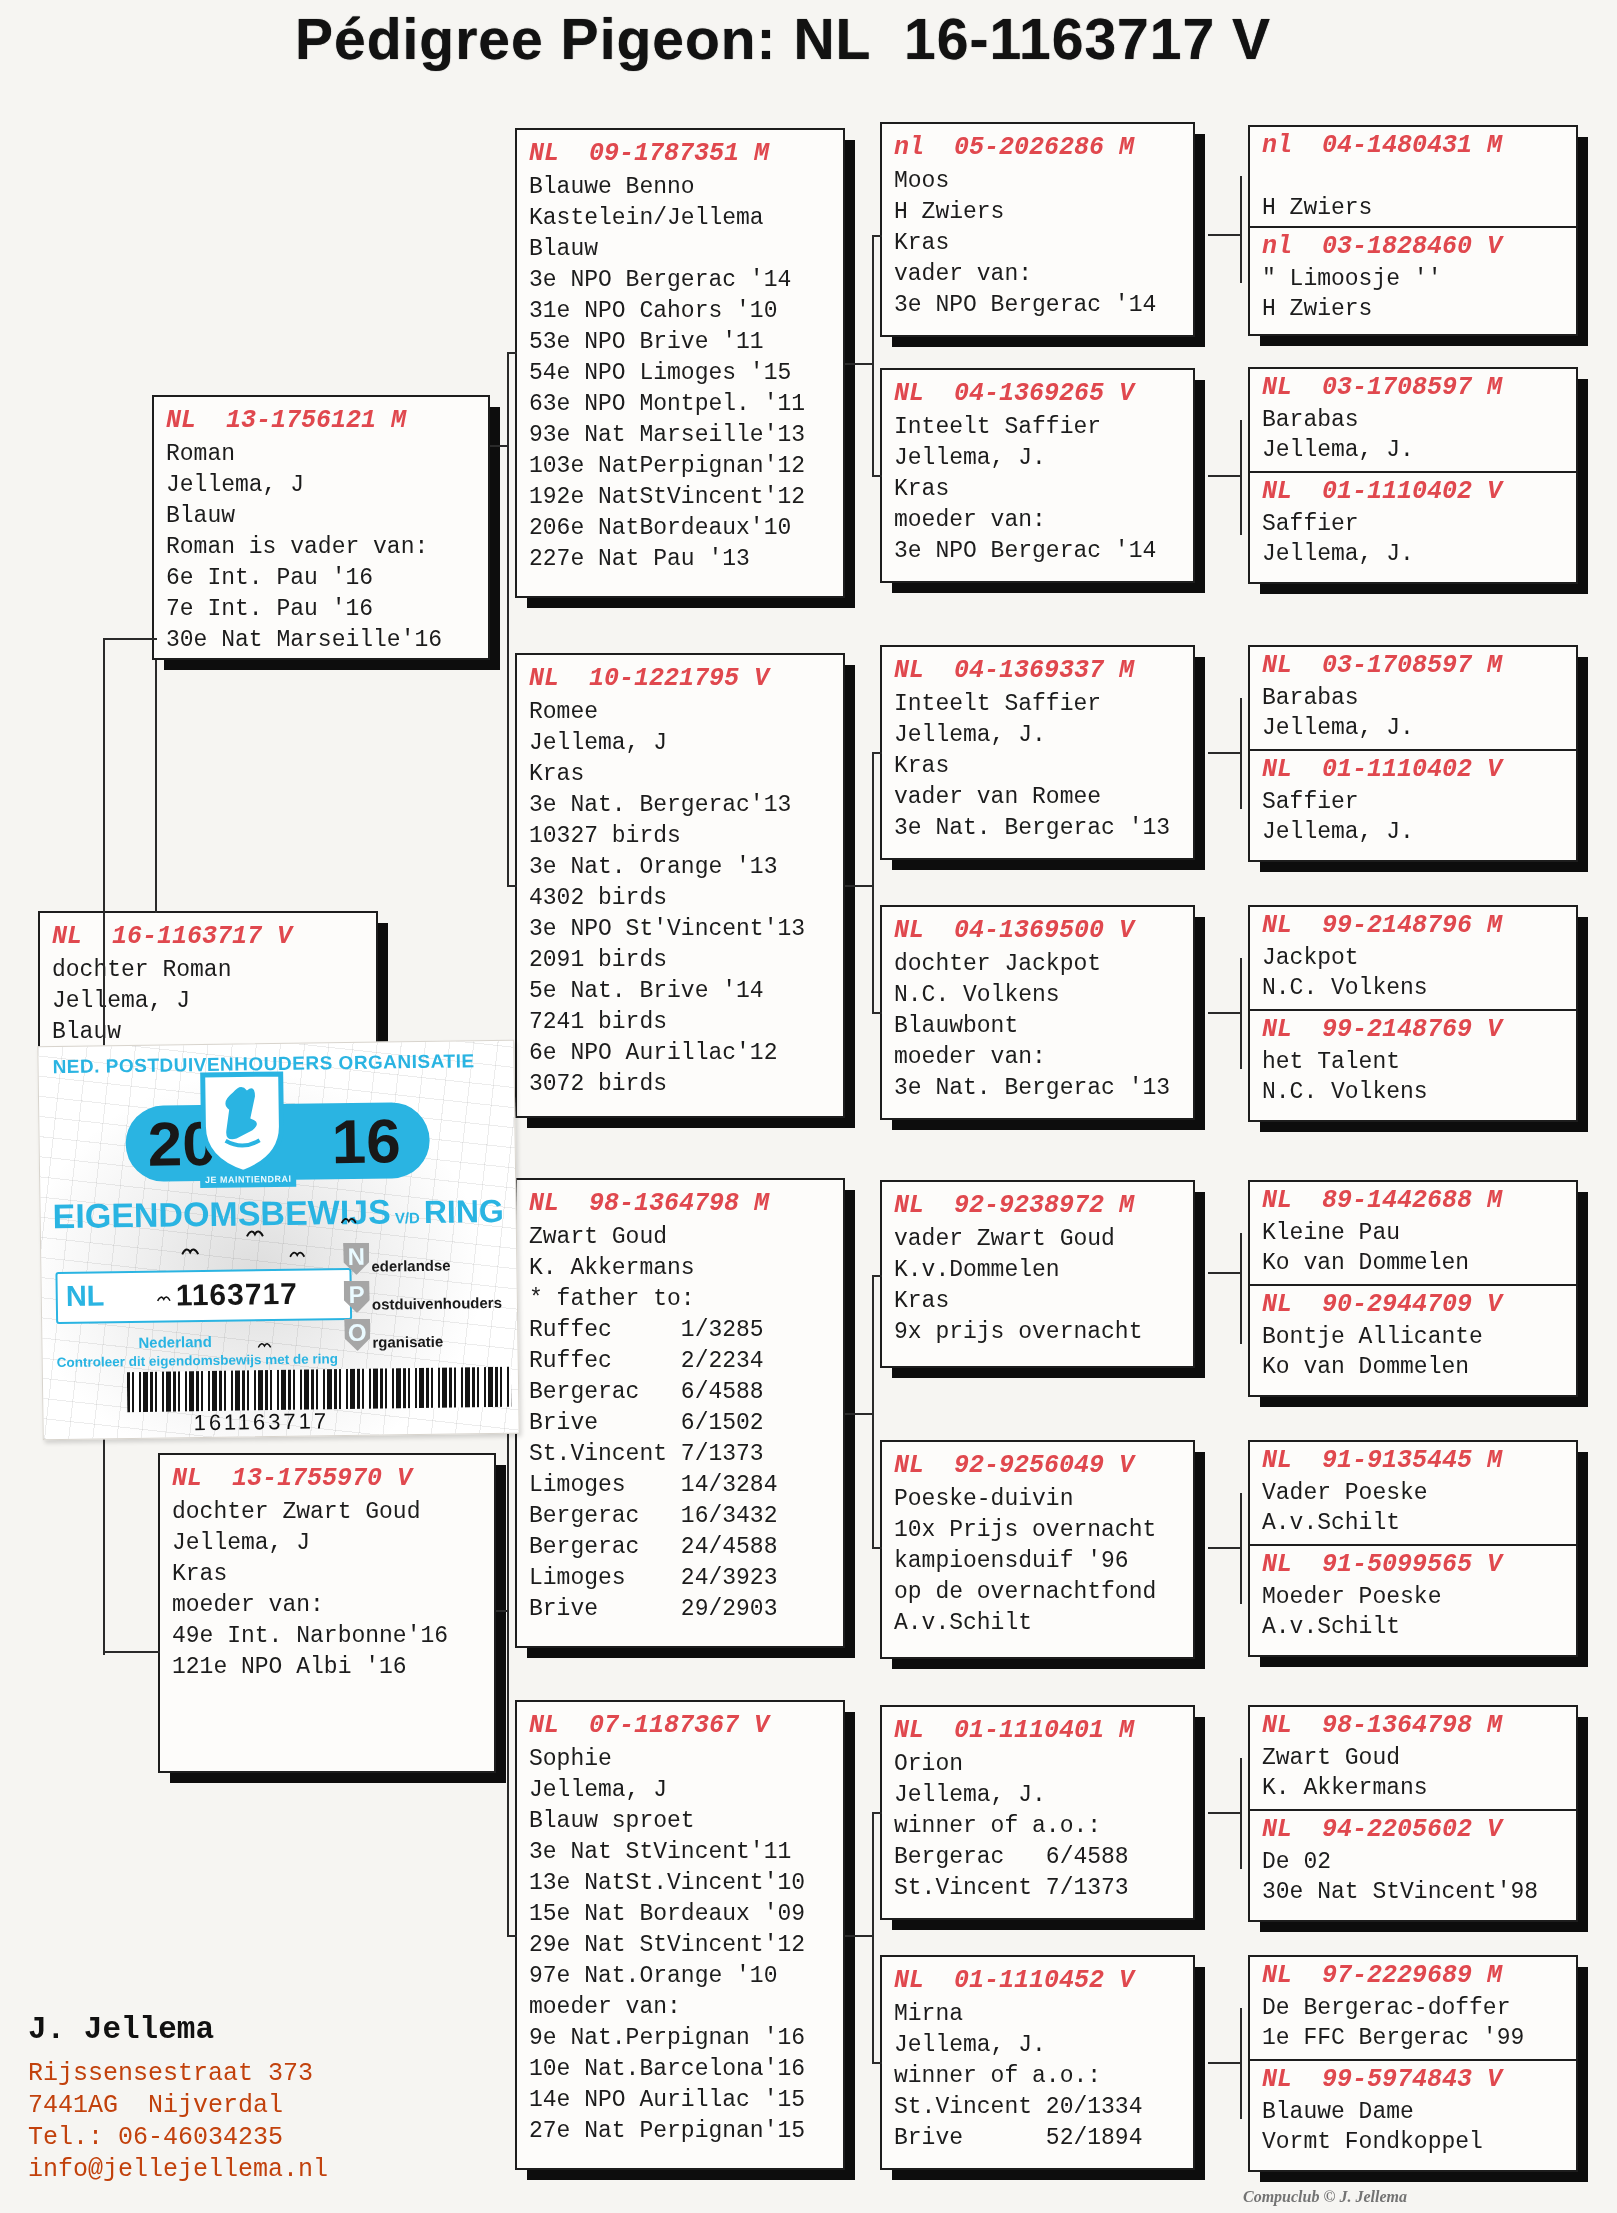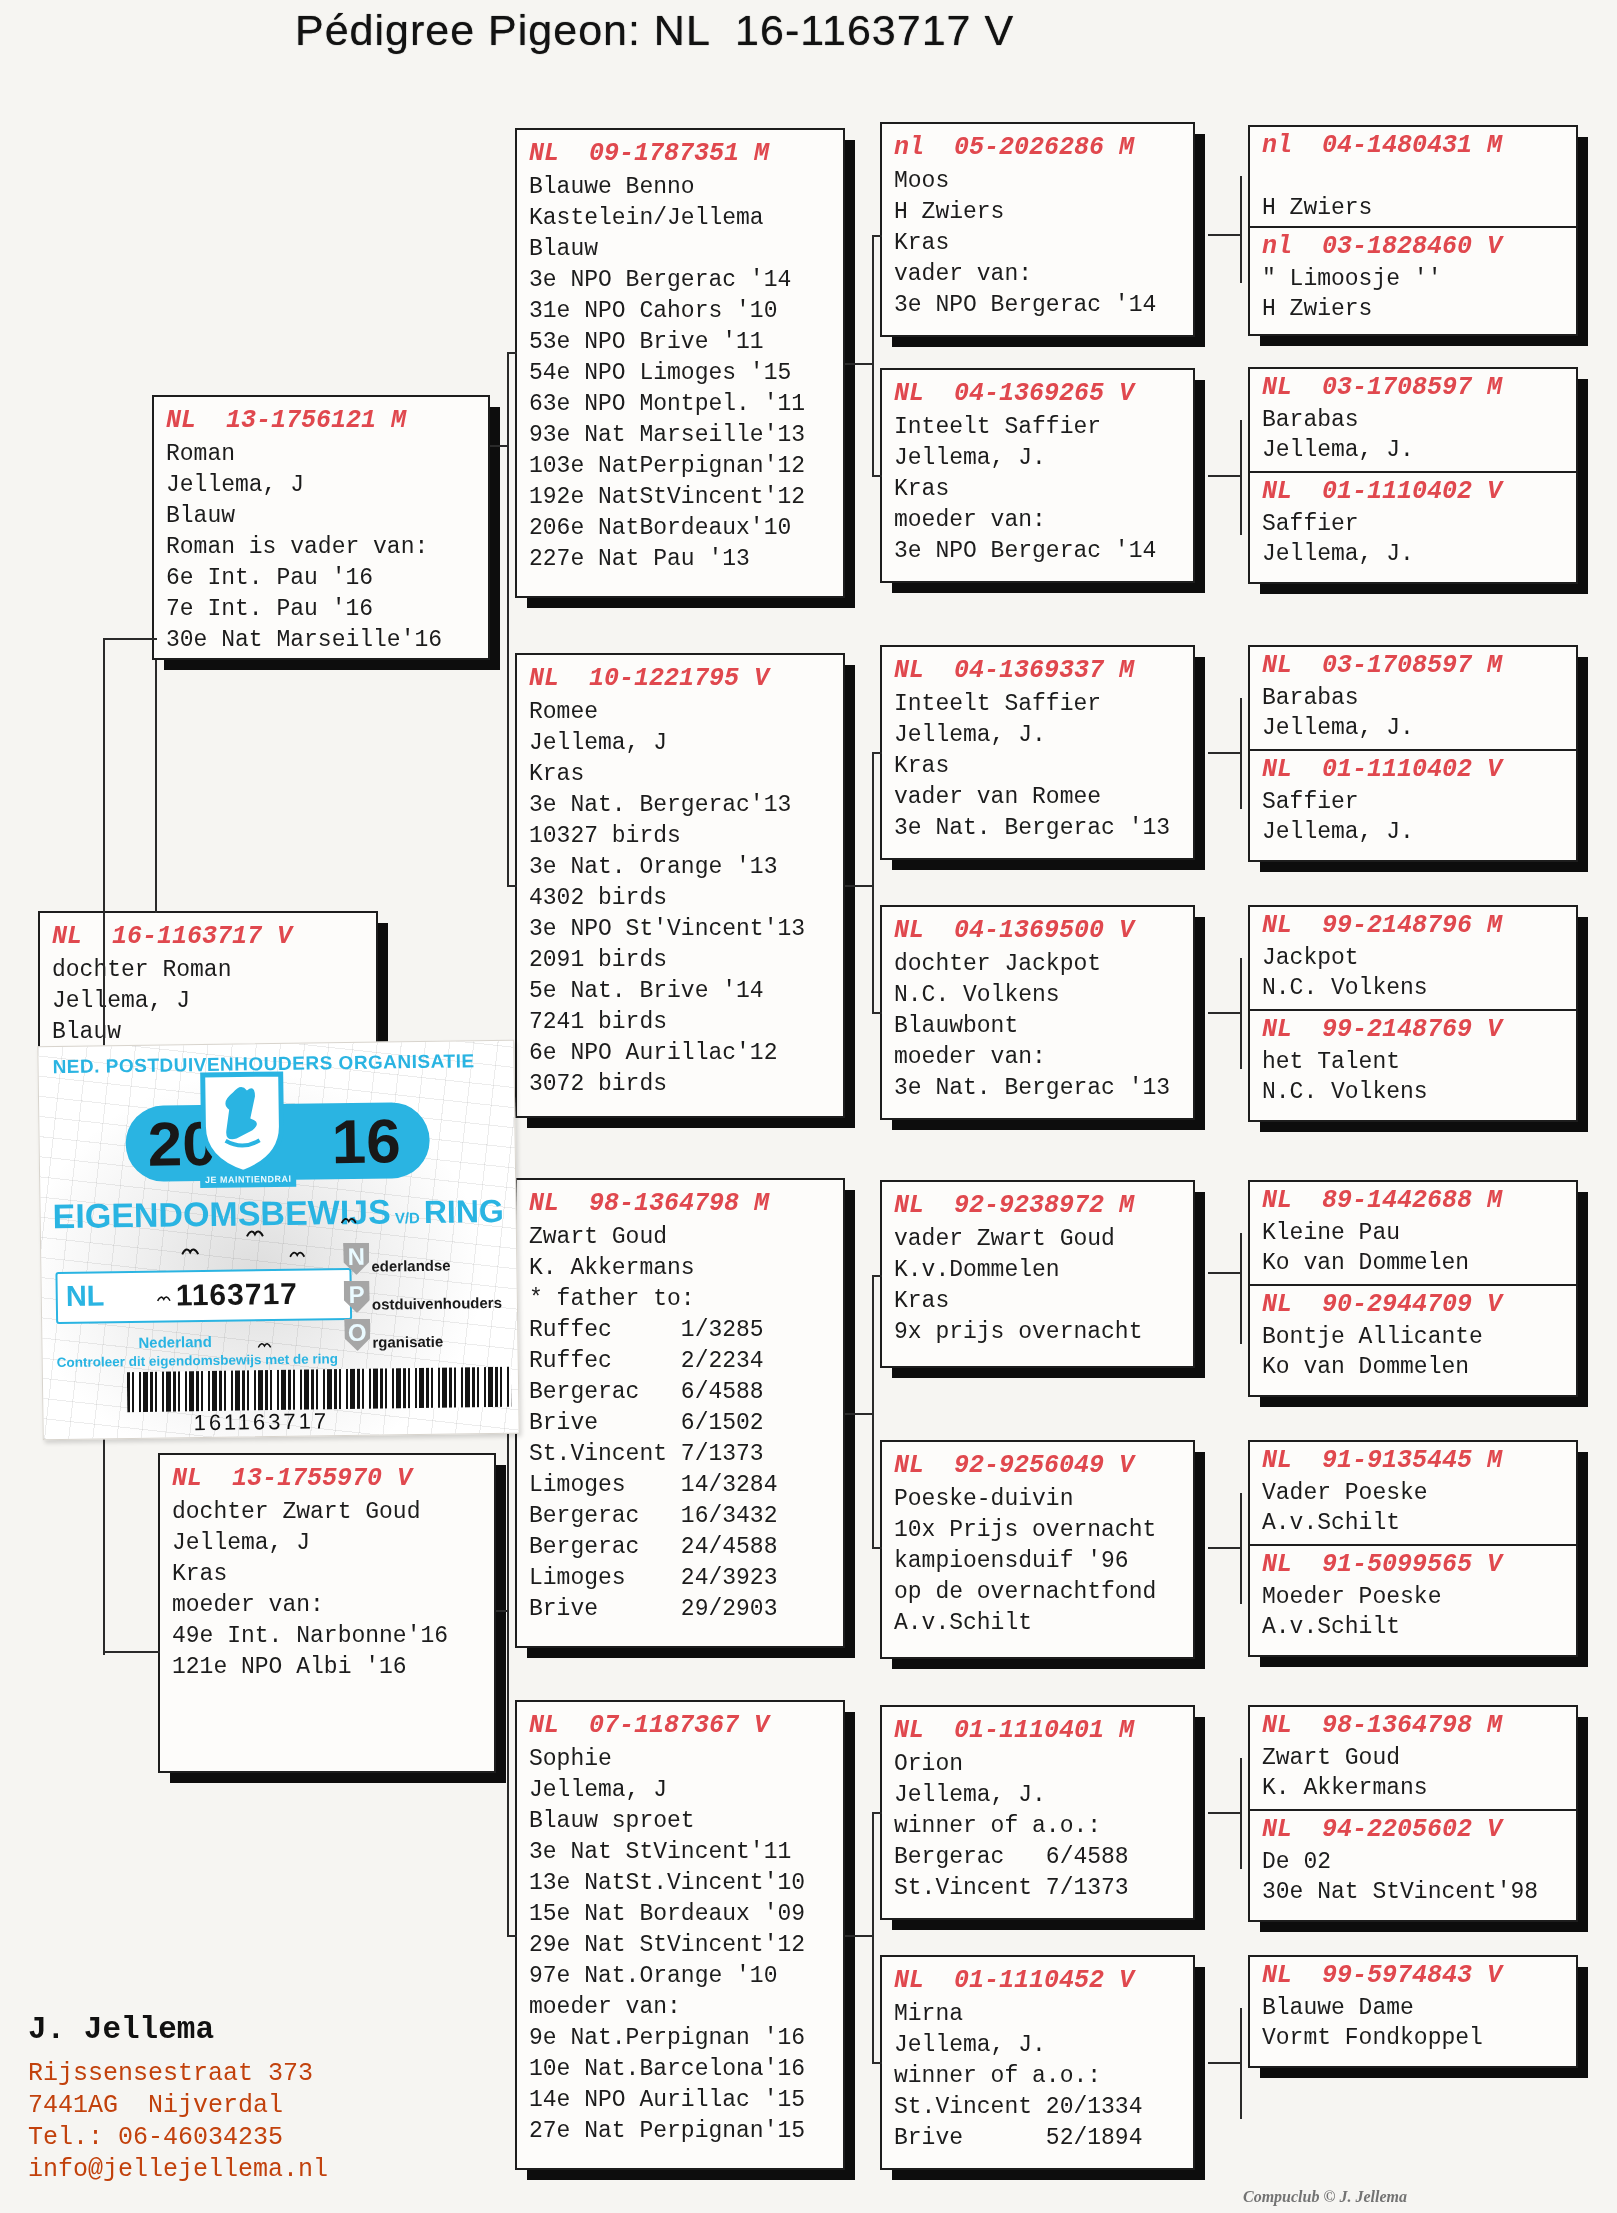--- a/index.html
+++ b/index.html
@@ -1,20 +1,20 @@
 <!DOCTYPE html>
 <html><head>
 <meta charset="utf-8">
 <style>
   html,body{margin:0;padding:0;background:#e9e8e5;}
   #page{position:relative;width:1617px;height:2213px;background:#f6f5f2;overflow:hidden;
         font-family:"Liberation Mono",monospace;}
   
   #title{position:absolute;left:295px;top:6px;font-family:"Liberation Sans",sans-serif;
-         font-weight:400;font-size:43px;color:#121212;letter-spacing:1px;white-space:pre;
+         font-weight:700;font-size:57px;color:#121212;letter-spacing:1px;white-space:pre;
          text-shadow:0 0 1px #444;}
   
   .pbox{position:absolute;background:#fdfcfa;border:2px solid #1d1d1d;
         box-shadow:11px 11px 0 -1px #0d0d0d;padding:6px 12px;overflow:hidden;box-sizing:border-box;}
   .ring{font:italic 700 25px/36px "Liberation Mono",monospace;color:#e0484e;white-space:pre;}
   .bline{font:400 23px/31px "Liberation Mono",monospace;color:#1c1c1c;white-space:pre;min-height:31px;}
   
   .pair{position:absolute;box-shadow:11px 11px 0 -1px #0d0d0d;box-sizing:border-box;}
   .pair .pin{position:relative;background:#fdfcfa;border:2px solid #1d1d1d;margin-top:-2px;
              padding:2px 12px;overflow:hidden;box-sizing:border-box;}
@@ -318,20 +318,25 @@
         <div class="bline">Zwart Goud</div>
         <div class="bline">K. Akkermans</div>
       </div>
     <div class="pin" style="height:113px">
         <div class="ring">NL  94-2205602 V</div>
         <div class="bline">De 02</div>
         <div class="bline">30e Nat StVincent'98</div>
       </div>
   </div>
   <div class="pair" style="left:1248px;top:1955px;width:330px">
+    <div class="pin" style="height:106px">
+        <div class="ring">NL  97-2229689 M</div>
+        <div class="bline">De Bergerac-doffer</div>
+        <div class="bline">1e FFC Bergerac '99</div>
+      </div>
     <div class="pin" style="height:113px">
         <div class="ring">NL  99-5974843 V</div>
         <div class="bline">Blauwe Dame</div>
         <div class="bline">Vormt Fondkoppel</div>
       </div>
   </div>
 
   <div class="ln" style="left:155px;top:660px;width:2px;height:253px"></div>
   <div class="ln" style="left:103px;top:638px;width:2px;height:1017px"></div>
   <div class="ln" style="left:103px;top:638px;width:54px;height:2px"></div>

